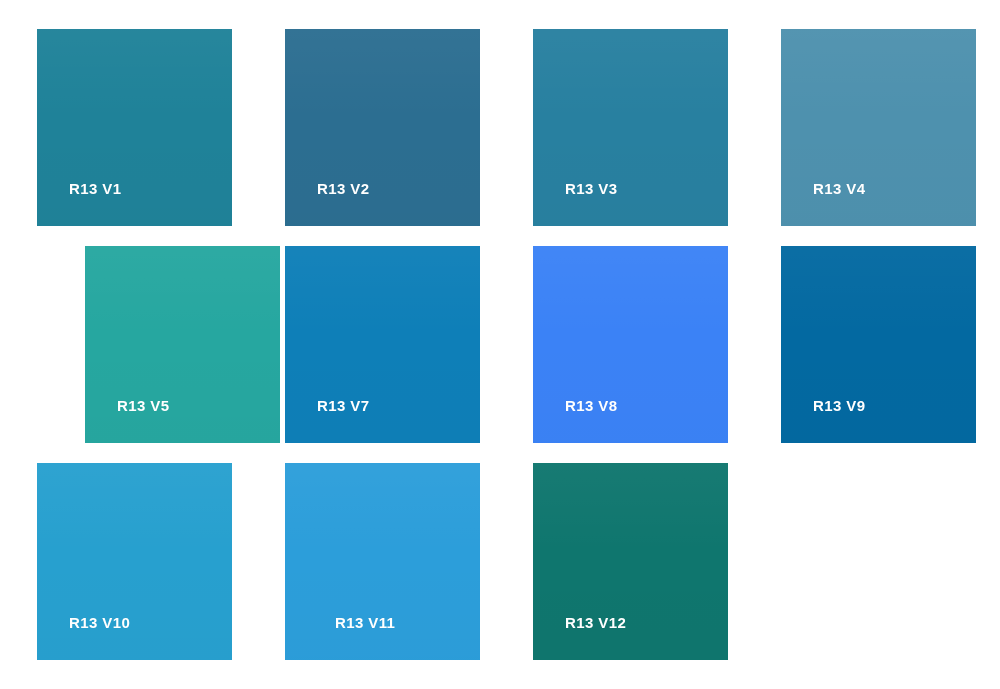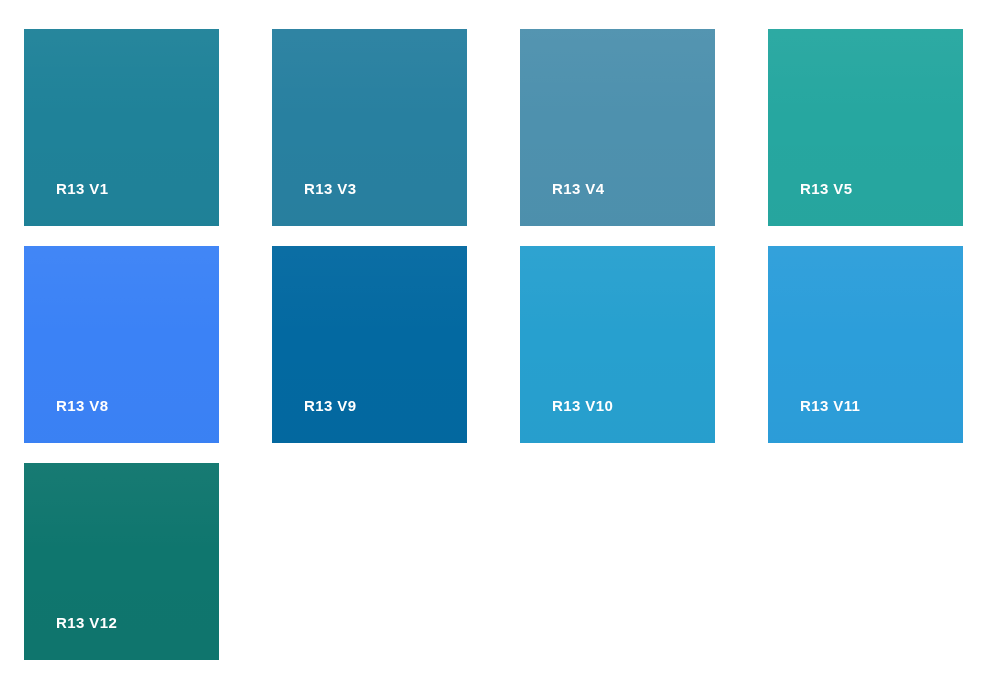--- a/index.html
+++ b/index.html
@@ -13,21 +13,21 @@
     background: #ffffff;
     font-family: "Liberation Sans", "DejaVu Sans", sans-serif;
     overflow: hidden;
   }
 
   #palette-grid {
     position: relative;
     width: 1000px;
     height: 689px;
     box-sizing: border-box;
-    padding: 29px 27px 31px 24px;
+    padding: 29px 27px 31px 37px;
     display: grid;
     grid-template-columns: repeat(4, 195px);
     grid-template-rows: repeat(3, 197px);
     column-gap: 53px;
     row-gap: 20px;
     justify-content: start;
     align-content: start;
   }
 
   .swatch {
@@ -67,48 +67,54 @@
 </style>
 </head>
 <body style="background-color: rgb(255, 255, 255);">
 
 <div id="palette-grid">
 
   <div class="swatch" style="background-color: rgb(31, 130, 153);">
     <span class="swatch-label" style="color: rgb(255, 255, 255);">R13 V1</span>
   </div>
 
+  <div class="swatch" style="background-color: rgb(44, 110, 145);">
+    <span class="swatch-label" style="color: rgb(255, 255, 255);">R13 V2</span>
+  </div>
 
   <div class="swatch" style="background-color: rgb(40, 128, 160);">
     <span class="swatch-label" style="color: rgb(255, 255, 255);">R13 V3</span>
   </div>
 
   <div class="swatch" style="background-color: rgb(78, 145, 174);">
     <span class="swatch-label" style="color: rgb(255, 255, 255);">R13 V4</span>
   </div>
 
-  <div class="swatch" style="background-color: rgb(38, 167, 160);">
+  <div class="swatch" style="background-color: rgb(38, 167, 160); margin-left: 48px;">
     <span class="swatch-label" style="color: rgb(255, 255, 255);">R13 V5</span>
   </div>
 
 
+  <div class="swatch" style="background-color: rgb(14, 127, 184);">
+    <span class="swatch-label" style="color: rgb(255, 255, 255);">R13 V7</span>
+  </div>
 
   <div class="swatch" style="background-color: #3b82f6;">
     <span class="swatch-label" style="color: rgb(255, 255, 255);">R13 V8</span>
   </div>
 
   <div class="swatch" style="background-color: #0369a1;">
     <span class="swatch-label" style="color: rgb(255, 255, 255);">R13 V9</span>
   </div>
 
   <div class="swatch" style="background-color: rgb(39, 160, 207);">
     <span class="swatch-label" style="color: rgb(255, 255, 255);">R13 V10</span>
   </div>
 
   <div class="swatch" style="background-color: rgb(44, 158, 218);">
-    <span class="swatch-label" style="color: rgb(255, 255, 255);">R13 V11</span>
+    <span class="swatch-label" style="color: rgb(255, 255, 255); margin-left: 18px;">R13 V11</span>
   </div>
 
   <div class="swatch" style="background-color: #0f766e;">
     <span class="swatch-label" style="color: rgb(255, 255, 255);">R13 V12</span>
   </div>
 
 </div>
 
 </body></html>

